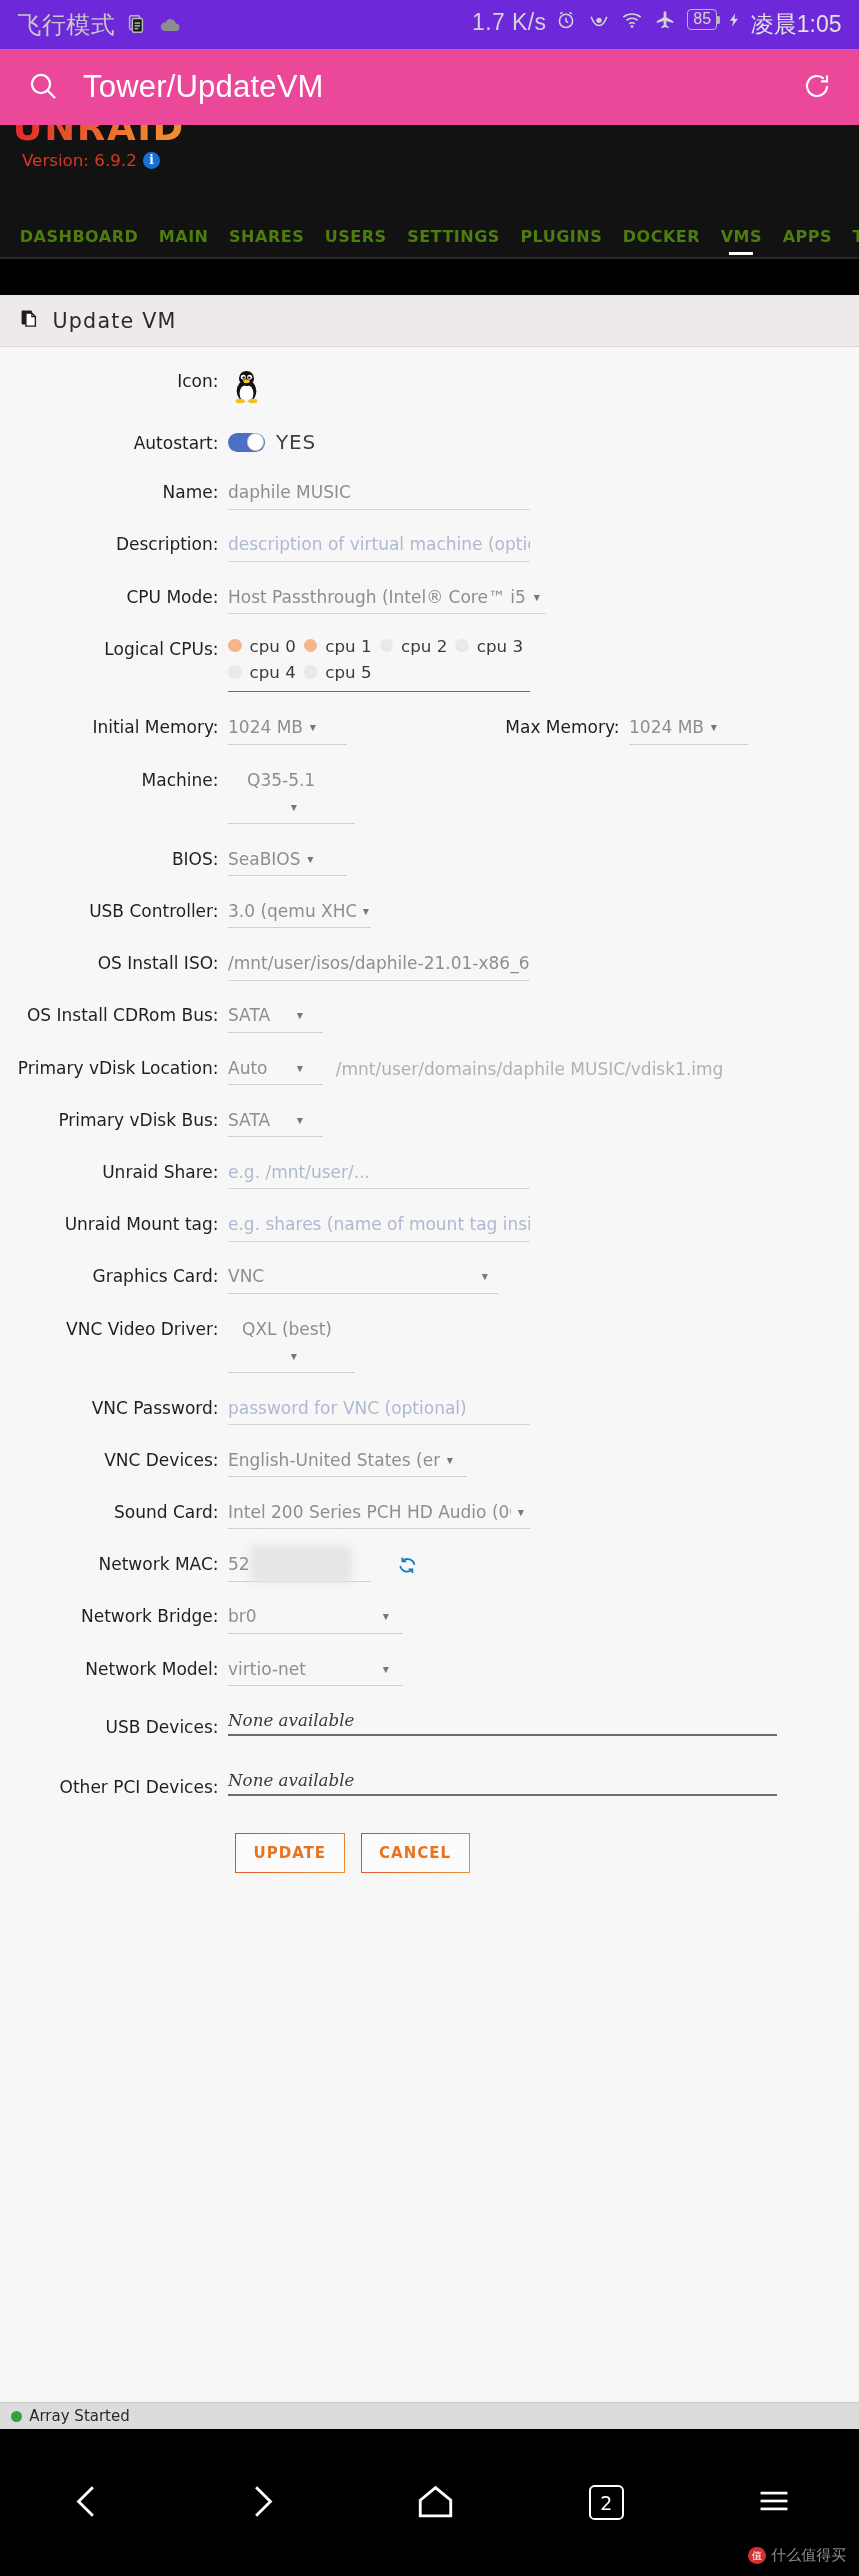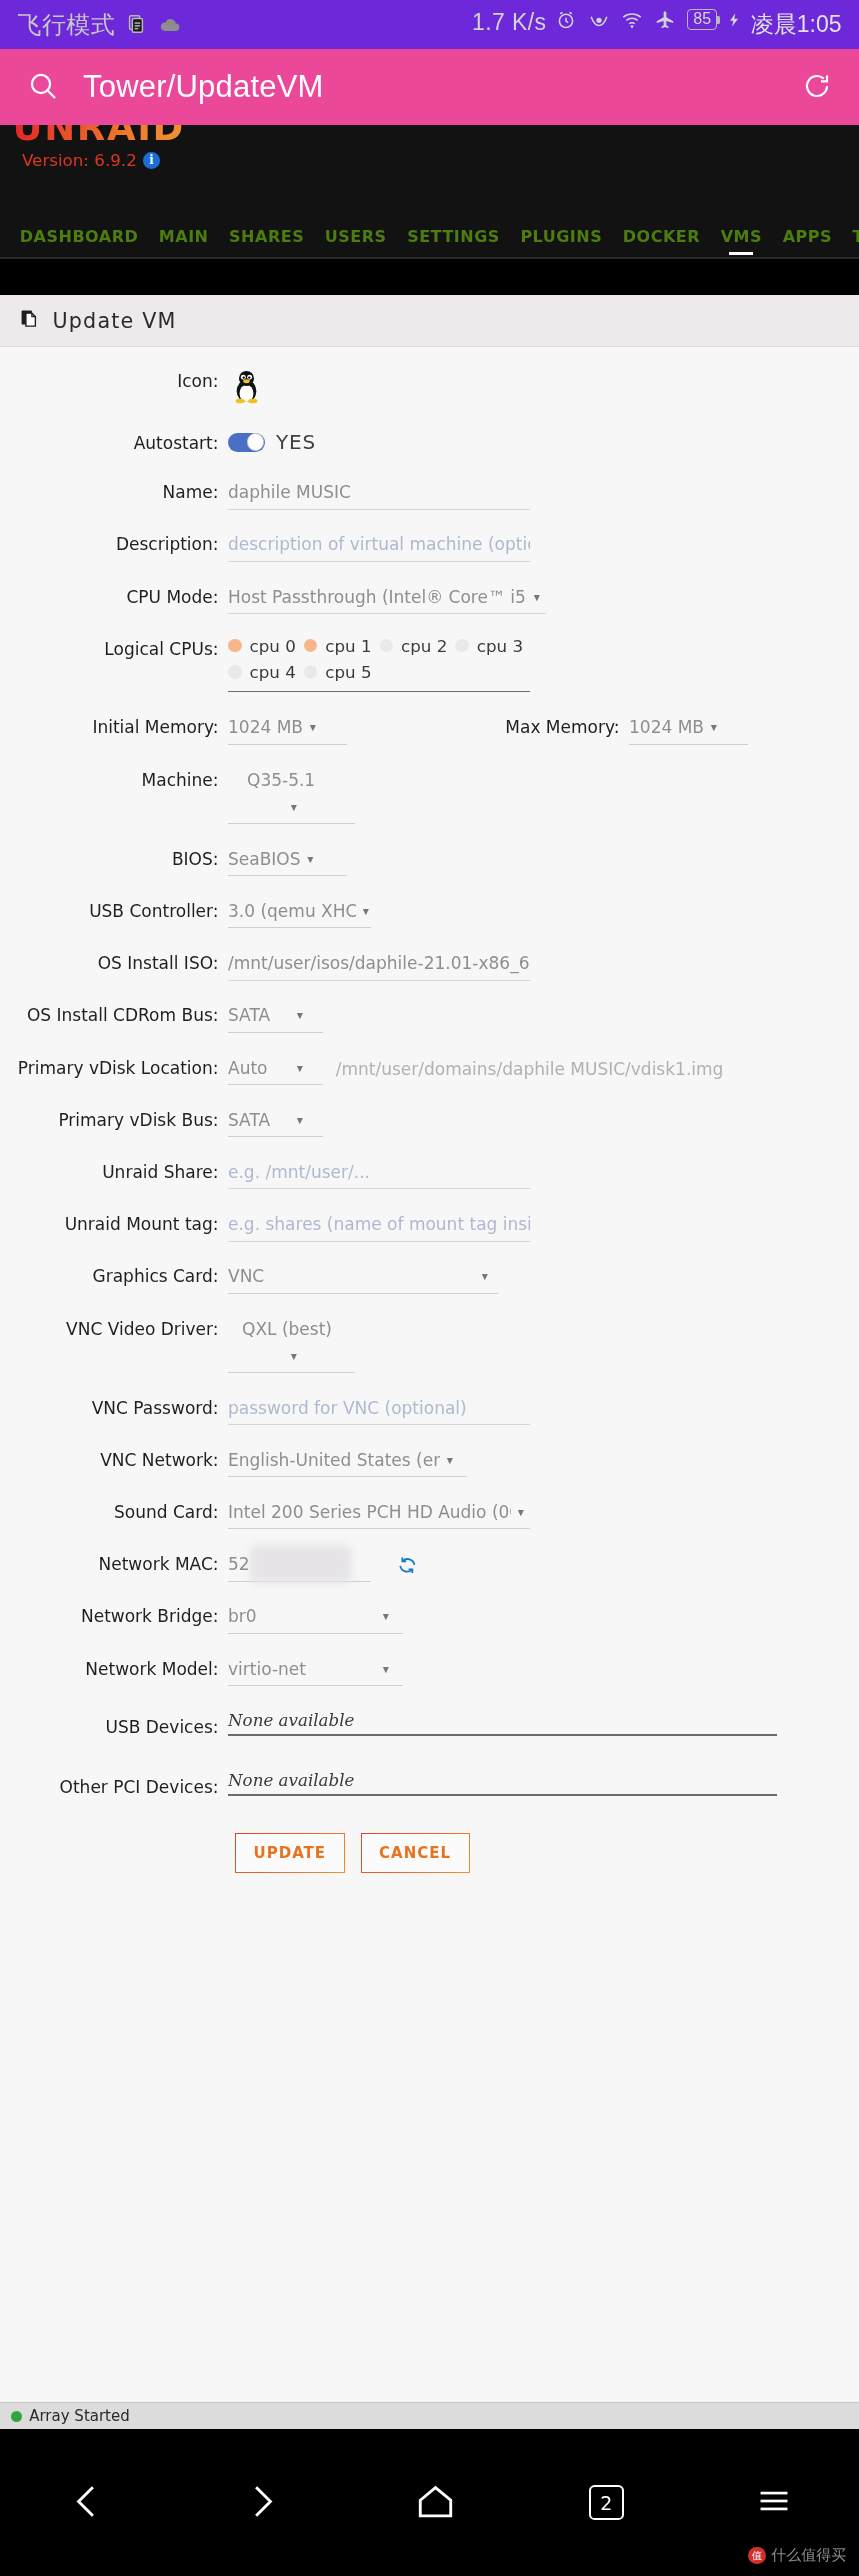--- a/index.html
+++ b/index.html
@@ -543,21 +543,21 @@
 
     <div class="row">
       <div class="lbl">VNC Password:</div>
       <div class="fld">
         <div class="val placeholder u-380">password for VNC (optional)</div>
         <div class="underline u-380"></div>
       </div>
     </div>
 
     <div class="row">
-      <div class="lbl">VNC Network:</div>
+      <div class="lbl">VNC Devices:</div>
       <div class="fld">
         <div class="inline u-300">
           <div class="val" style="width:212px">English-United States (en-us)</div>
           <span class="caret">▼</span>
         </div>
         <div class="underline mid u-300"></div>
       </div>
     </div>
 
     <div class="row">

